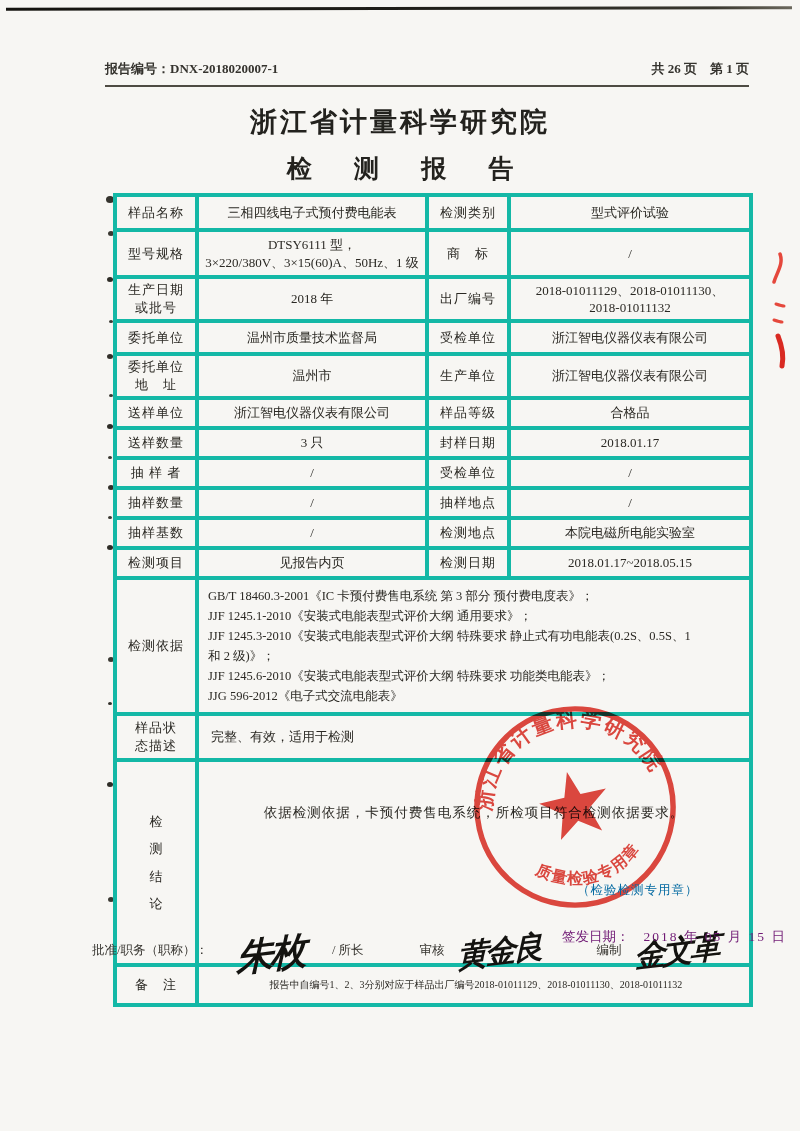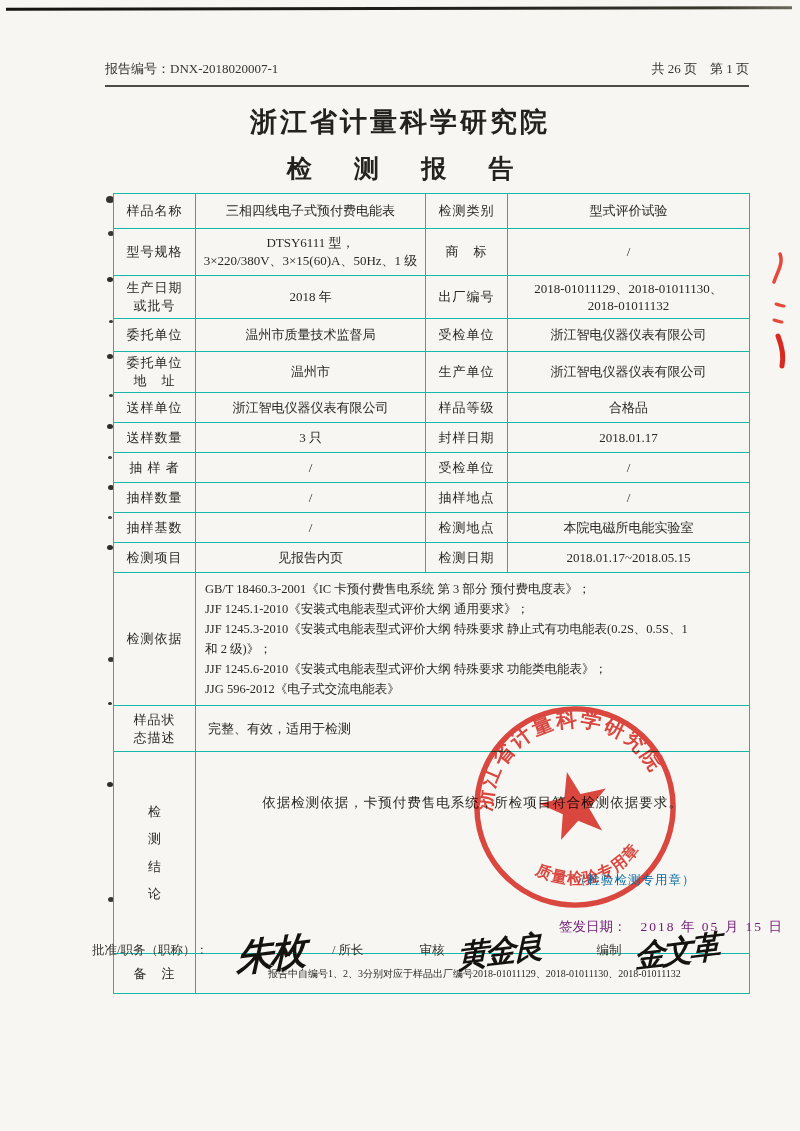--- a/index.html
+++ b/index.html
@@ -13,38 +13,38 @@
   }
   .scan-top-line {
     position: absolute; top: 7px; left: 6px; width: 786px; height: 3px;
     background: linear-gradient(90deg,#14130f 0%,#21201b 60%,#3a382f 90%,#6a675c 100%);
     transform: rotate(-0.12deg);
   }
   .page-header {
     position: absolute; top: 60px; left: 105px; width: 644px;
     display: flex; justify-content: space-between; align-items: flex-end;
     font-size: 13px; color: #35332e;
-    border-bottom: 2px solid #4e4b43; padding-bottom: 7px;
+    border-bottom: 2px solid #4e4b43; padding-bottom: 7px; font-weight: bold;
   }
   .org-title {
     position: absolute; top: 104px; left: 0; width: 800px;
     text-align: center; font-size: 27px; font-weight: bold;
     letter-spacing: 3px; color: #23221e;
   }
   .doc-title {
     position: absolute; top: 152px; left: 0; width: 800px;
     text-align: center; font-size: 25px; font-weight: bold;
     letter-spacing: 18px; text-indent: 18px; color: #23221e;
   }
   table.report {
     position: absolute; top: 193px; left: 113px; width: 636px;
     border-collapse: collapse; table-layout: fixed;
   }
   table.report td {
-    border: 1px solid #14b8a6;
+    border: 4px solid #14b8a6;
     font-size: 13px; text-align: center; vertical-align: middle;
     white-space: pre-line; padding: 2px 3px; color: #2a2823;
   }
   td.lbl { font-weight: normal; letter-spacing: 1px; }
   .h35{height:35px}.h47{height:47px}.h43{height:43px}.h33{height:33px}
   .h39{height:39px}.h30{height:30px}
   .basis-row td.val {
     text-align: left; font-size: 12.5px; line-height: 1.6;
     padding: 6px 8px 6px 9px; height: 118px; vertical-align: top;
   }

